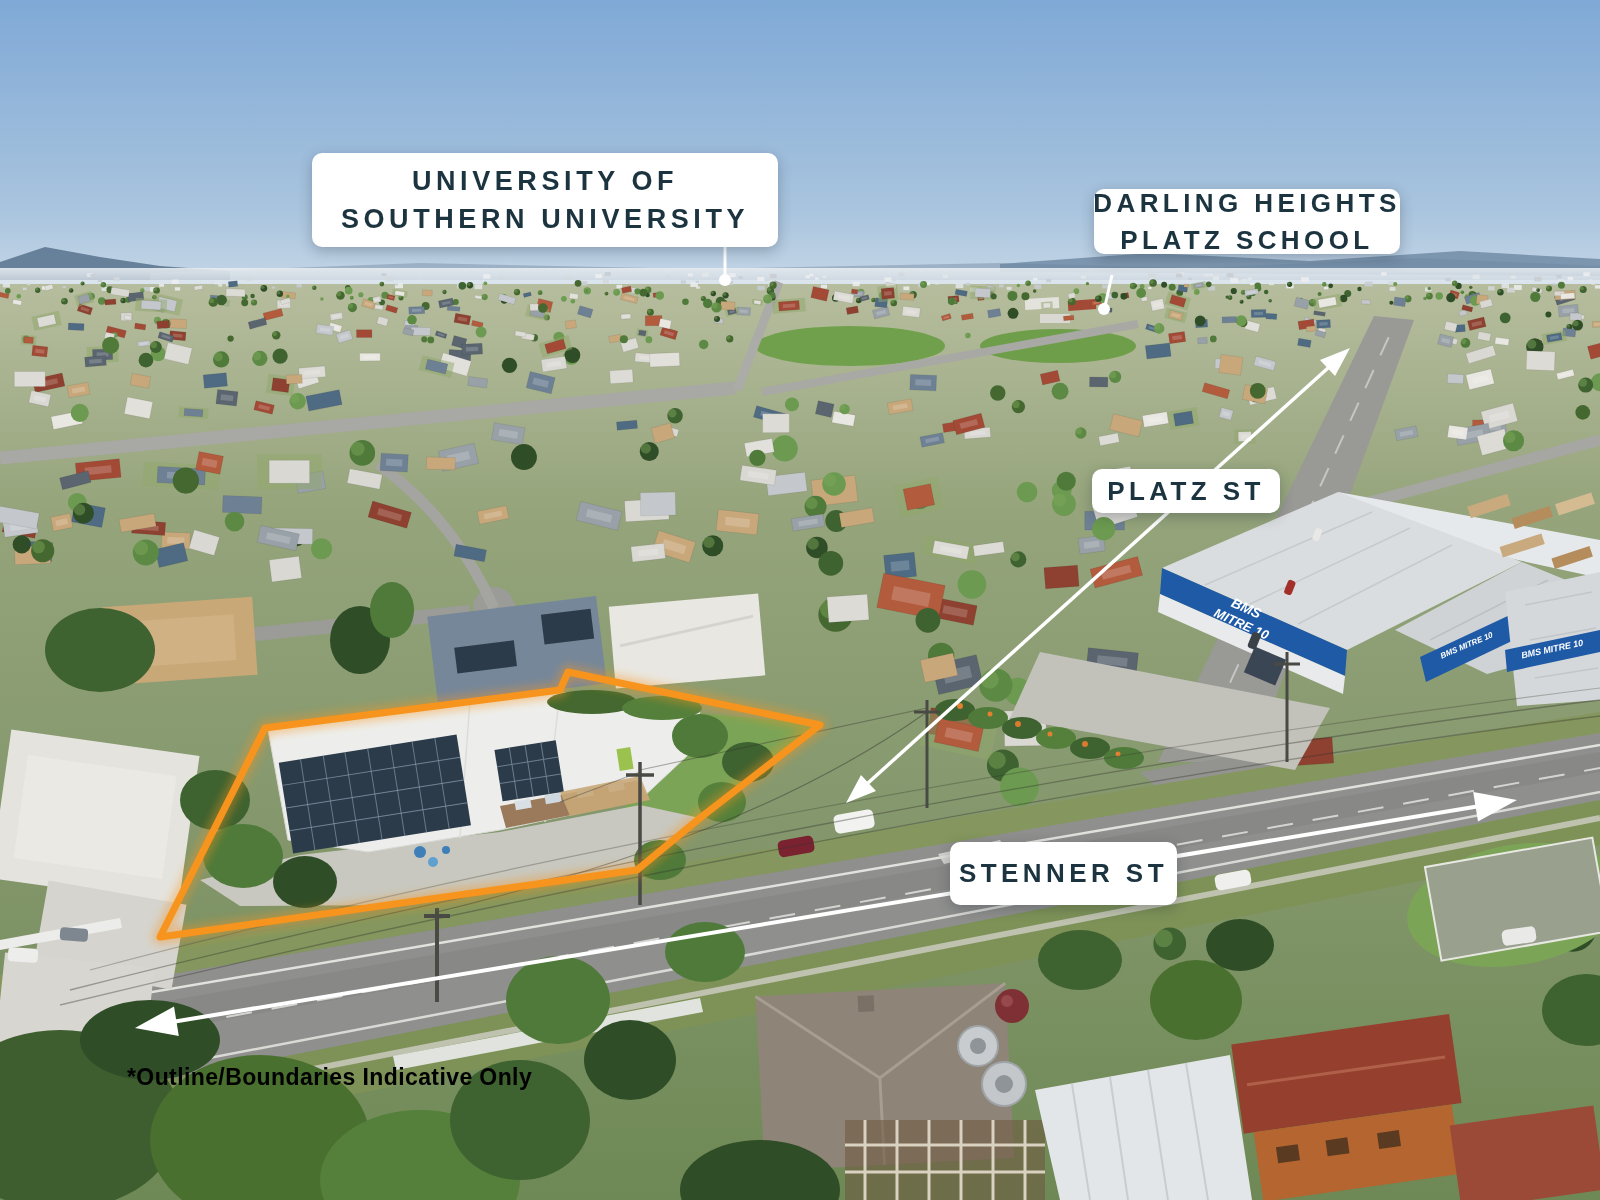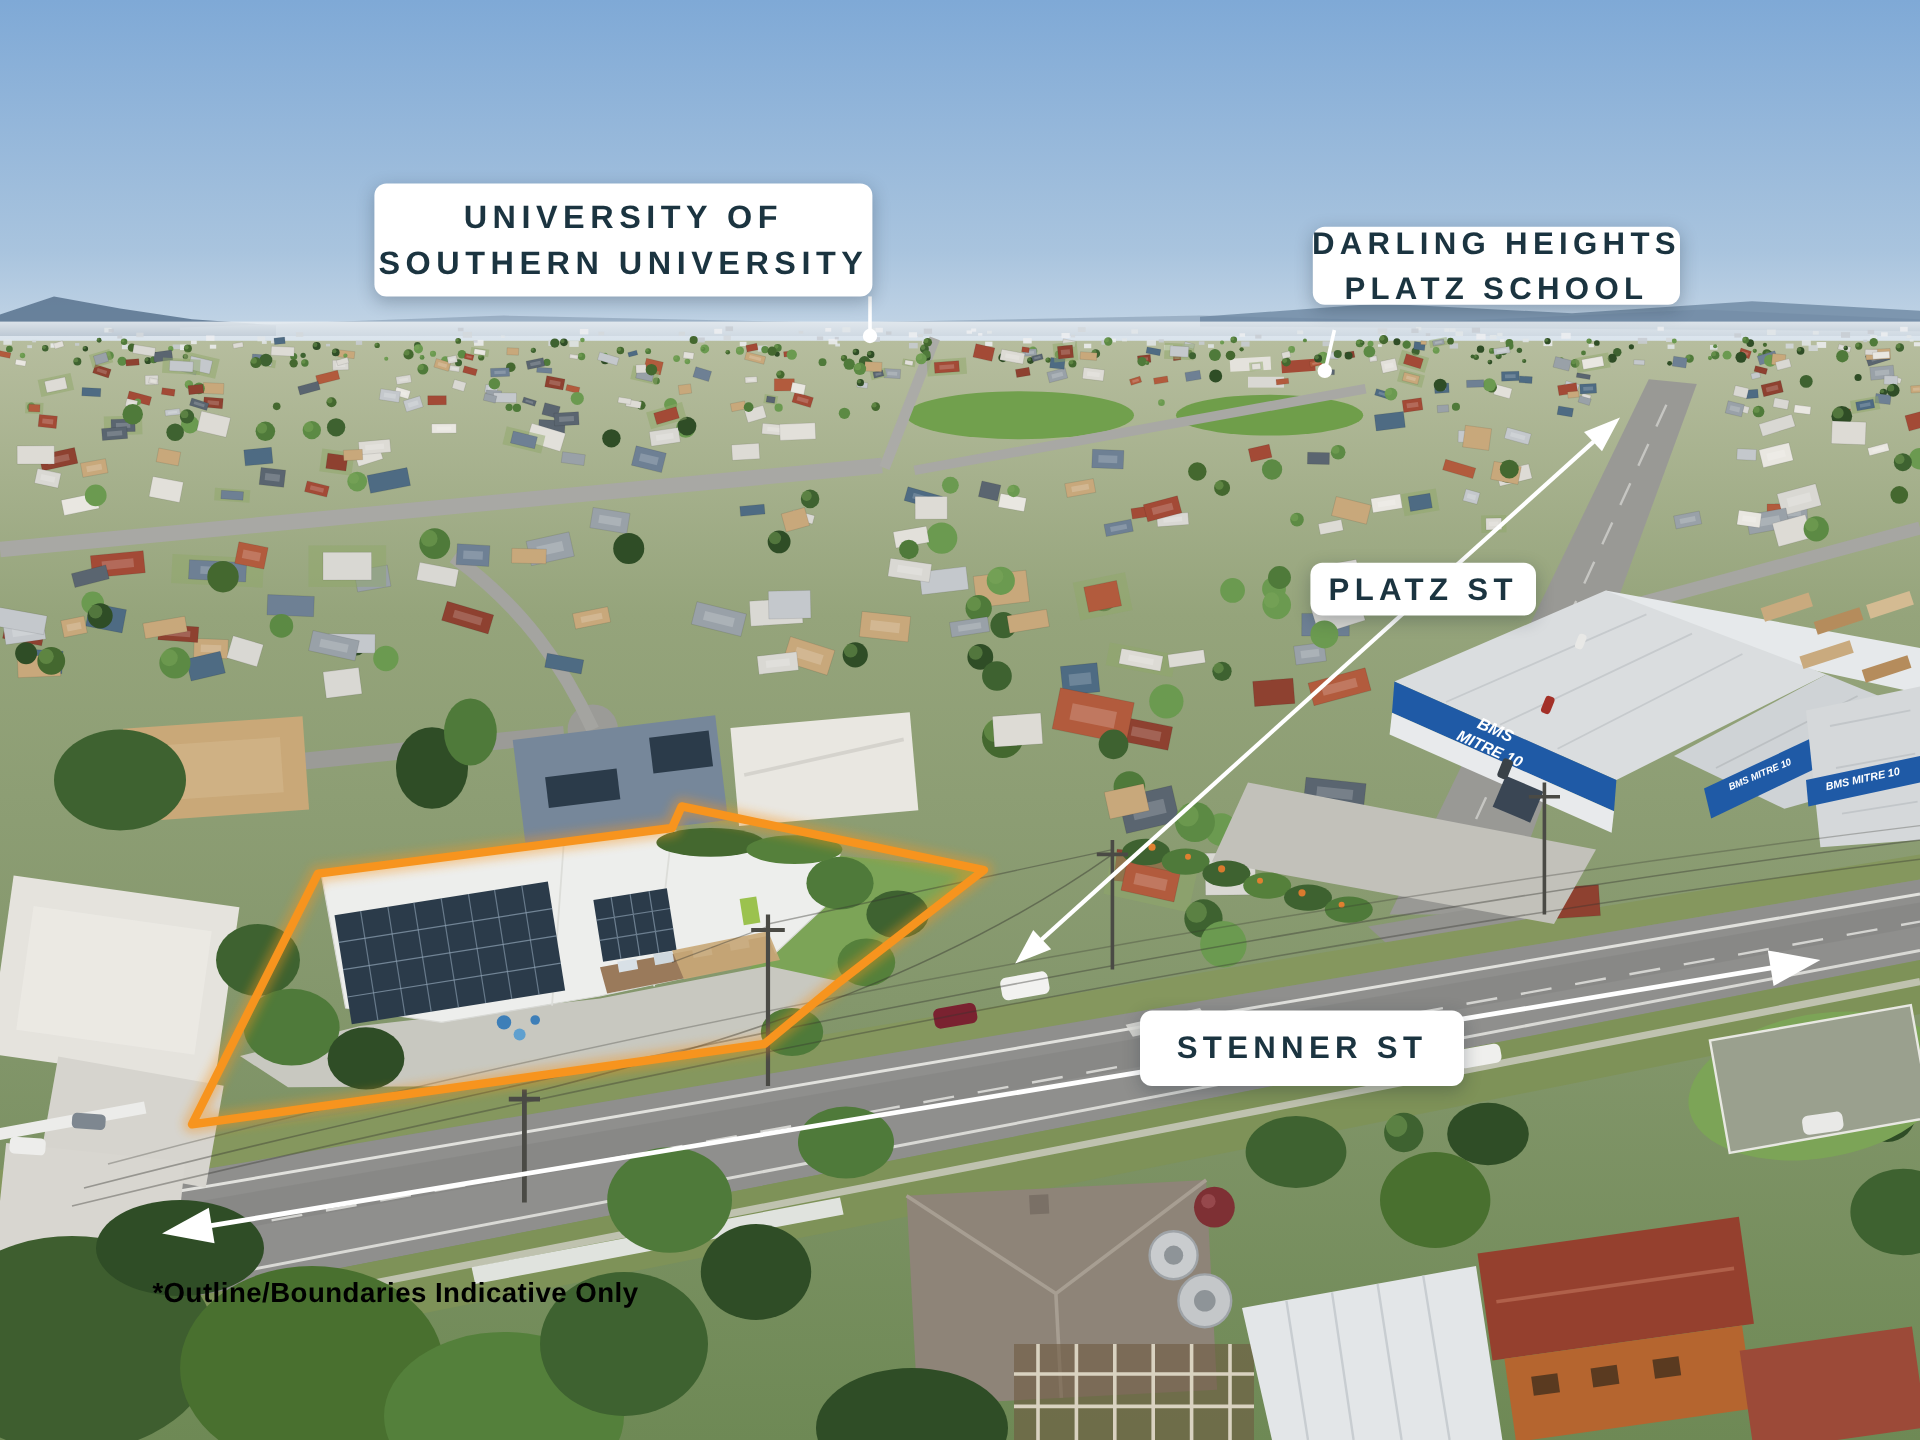--- a/index.html
+++ b/index.html
@@ -1861,29 +1861,29 @@
       <line x1="725" y1="247" x2="725" y2="277" stroke="#FFFFFF" stroke-width="3"></line>
       <circle cx="725" cy="280" r="6" fill="#FFFFFF"></circle>
     </g>
     <g>
       <line x1="1112" y1="275" x2="1105" y2="306" stroke="#FFFFFF" stroke-width="3"></line>
       <circle cx="1104" cy="309" r="6" fill="#FFFFFF"></circle>
     </g>
   </g>
 </svg>
 
-<div class="callout" style="left:312px;top:153px;width:415px;height:94px;font-size:27px;">
+<div class="callout" style="left:312px;top:153px;width:466px;height:94px;font-size:27px;">
   <span>UNIVERSITY OF</span>
   <span>SOUTHERN UNIVERSITY</span>
 </div>
 <div class="callout" style="left:1094px;top:189px;width:306px;height:65px;font-size:26px;">
   <span>DARLING HEIGHTS</span>
   <span>PLATZ SCHOOL</span>
 </div>
 <div class="callout" style="left:1092px;top:469px;width:188px;height:44px;font-size:26px;">
   <span>PLATZ ST</span>
 </div>
-<div class="callout" style="left:950px;top:842px;width:270px;height:63px;font-size:26px;">
+<div class="callout" style="left:950px;top:842px;width:227px;height:63px;font-size:26px;">
   <span>STENNER ST</span>
 </div>
 <div class="disclaimer" style="left:127px;top:1064px;">*Outline/Boundaries Indicative Only</div>
 
 </div>
 
 </body></html>

